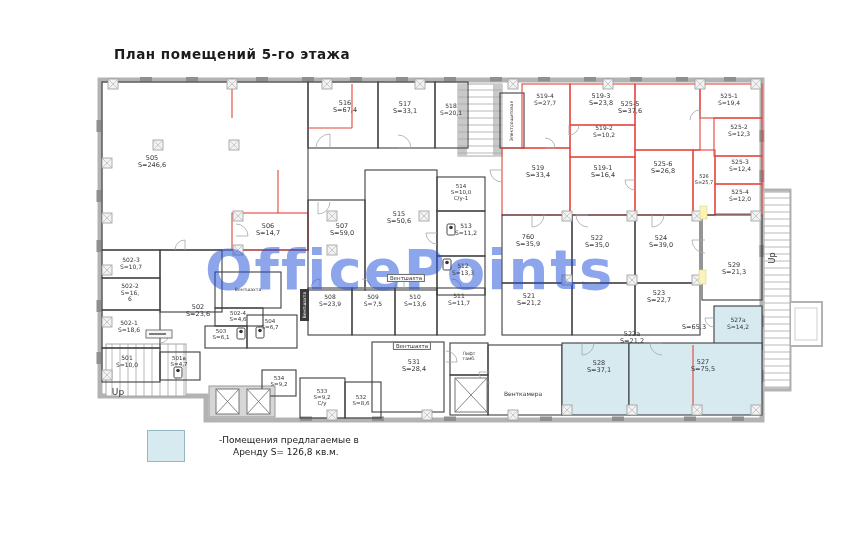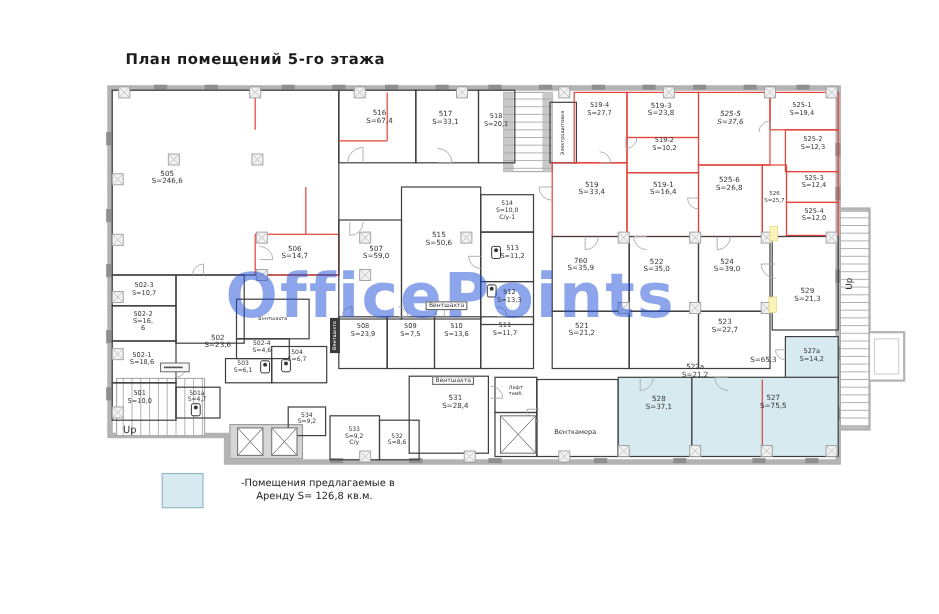--- a/index.html
+++ b/index.html
@@ -339,21 +339,21 @@
         <div>S=20,1</div>
       </div>
       <div class="lbl" style="left: 545px; top: 100px; font-size: 6px; transform: translate(-50%, -50%);">
         <div>519-4</div>
         <div>S=27,7</div>
       </div>
       <div class="lbl" style="left: 601px; top: 100px; font-size: 6.5px; transform: translate(-50%, -50%);">
         <div>519-3</div>
         <div>S=23,8</div>
       </div>
-      <div class="lbl" style="left: 664px; top: 108px; font-size: 6.5px; transform: translate(-50%, -50%); font-style: italic;">
+      <div class="lbl" style="left: 630px; top: 108px; font-size: 6.5px; transform: translate(-50%, -50%);">
         <div>525-5</div>
         <div>S=37,6</div>
       </div>
       <div class="lbl" style="left: 729px; top: 100px; font-size: 6px; transform: translate(-50%, -50%);">
         <div>525-1</div>
         <div>S=19,4</div>
       </div>
       <div class="lbl" style="left: 739px; top: 131px; font-size: 6px; transform: translate(-50%, -50%);">
         <div>525-2</div>
         <div>S=12,3</div>

